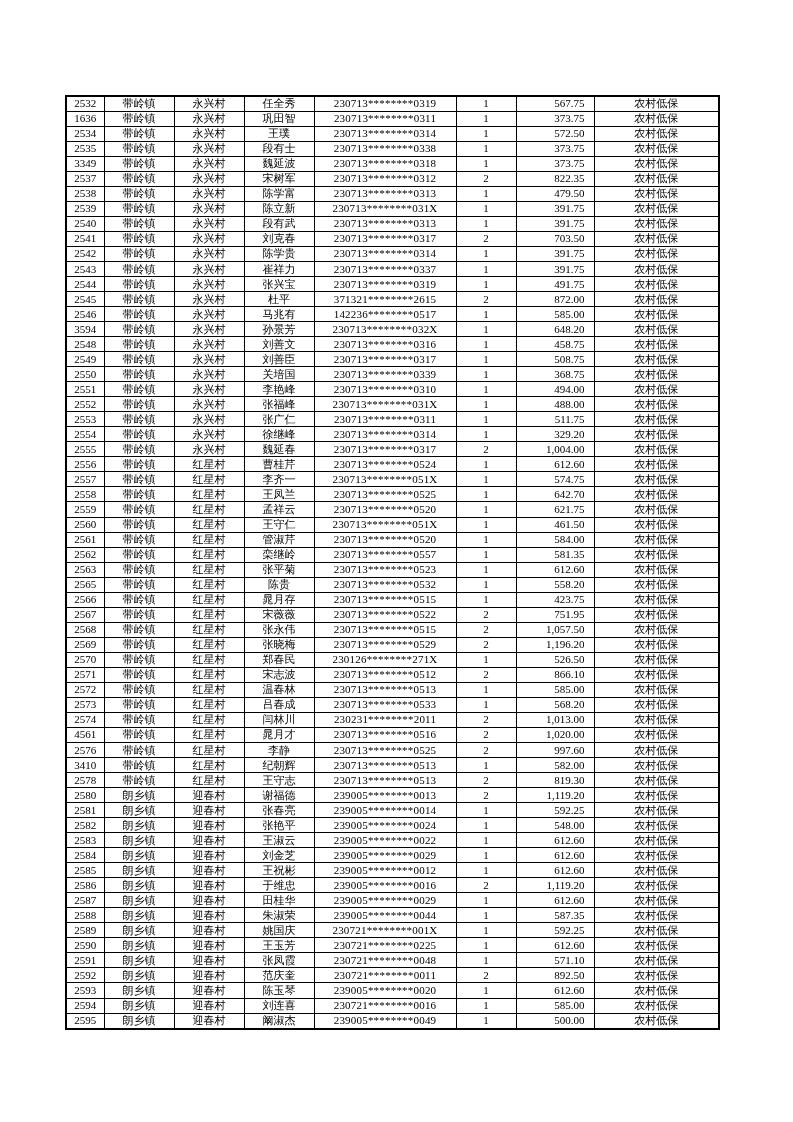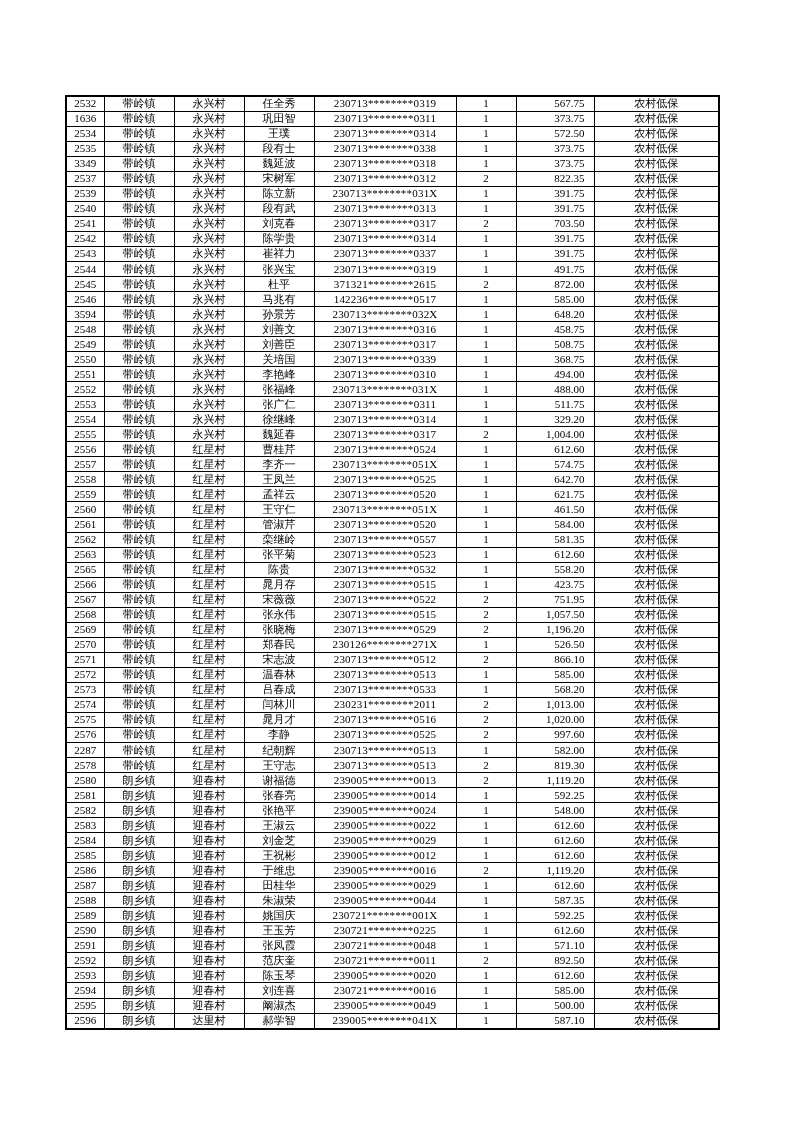--- a/index.html
+++ b/index.html
@@ -117,20 +117,30 @@
           <td class="col-seq">2537</td>
           <td class="col-town">带岭镇</td>
           <td class="col-village">永兴村</td>
           <td class="col-name">宋树军</td>
           <td class="col-id">230713********0312</td>
           <td class="col-count">2</td>
           <td class="col-amount">822.35</td>
           <td class="col-category">农村低保</td>
         </tr>
         <tr>
+          <td class="col-seq">2538</td>
+          <td class="col-town">带岭镇</td>
+          <td class="col-village">永兴村</td>
+          <td class="col-name">陈学富</td>
+          <td class="col-id">230713********0313</td>
+          <td class="col-count">1</td>
+          <td class="col-amount">479.50</td>
+          <td class="col-category">农村低保</td>
+        </tr>
+        <tr>
           <td class="col-seq">2539</td>
           <td class="col-town">带岭镇</td>
           <td class="col-village">永兴村</td>
           <td class="col-name">陈立新</td>
           <td class="col-id">230713********031X</td>
           <td class="col-count">1</td>
           <td class="col-amount">391.75</td>
           <td class="col-category">农村低保</td>
         </tr>
         <tr>
@@ -467,41 +477,41 @@
           <td class="col-seq">2574</td>
           <td class="col-town">带岭镇</td>
           <td class="col-village">红星村</td>
           <td class="col-name">闫林川</td>
           <td class="col-id">230231********2011</td>
           <td class="col-count">2</td>
           <td class="col-amount">1,013.00</td>
           <td class="col-category">农村低保</td>
         </tr>
         <tr>
-          <td class="col-seq">2575</td>
+          <td class="col-seq">4561</td>
           <td class="col-town">带岭镇</td>
           <td class="col-village">红星村</td>
           <td class="col-name">晁月才</td>
           <td class="col-id">230713********0516</td>
           <td class="col-count">2</td>
           <td class="col-amount">1,020.00</td>
           <td class="col-category">农村低保</td>
         </tr>
         <tr>
           <td class="col-seq">2576</td>
           <td class="col-town">带岭镇</td>
           <td class="col-village">红星村</td>
           <td class="col-name">李静</td>
           <td class="col-id">230713********0525</td>
           <td class="col-count">2</td>
           <td class="col-amount">997.60</td>
           <td class="col-category">农村低保</td>
         </tr>
         <tr>
-          <td class="col-seq">2287</td>
+          <td class="col-seq">3410</td>
           <td class="col-town">带岭镇</td>
           <td class="col-village">红星村</td>
           <td class="col-name">纪朝辉</td>
           <td class="col-id">230713********0513</td>
           <td class="col-count">1</td>
           <td class="col-amount">582.00</td>
           <td class="col-category">农村低保</td>
         </tr>
         <tr>
           <td class="col-seq">2578</td>
@@ -664,27 +674,17 @@
           <td class="col-category">农村低保</td>
         </tr>
         <tr>
           <td class="col-seq">2595</td>
           <td class="col-town">朗乡镇</td>
           <td class="col-village">迎春村</td>
           <td class="col-name">阚淑杰</td>
           <td class="col-id">239005********0049</td>
           <td class="col-count">1</td>
           <td class="col-amount">500.00</td>
-          <td class="col-category">农村低保</td>
-        </tr>
-        <tr>
-          <td class="col-seq">2596</td>
-          <td class="col-town">朗乡镇</td>
-          <td class="col-village">达里村</td>
-          <td class="col-name">郝学智</td>
-          <td class="col-id">239005********041X</td>
-          <td class="col-count">1</td>
-          <td class="col-amount">587.10</td>
           <td class="col-category">农村低保</td>
         </tr>
       </tbody>
   </table>
 </div>
 
 </body></html>

